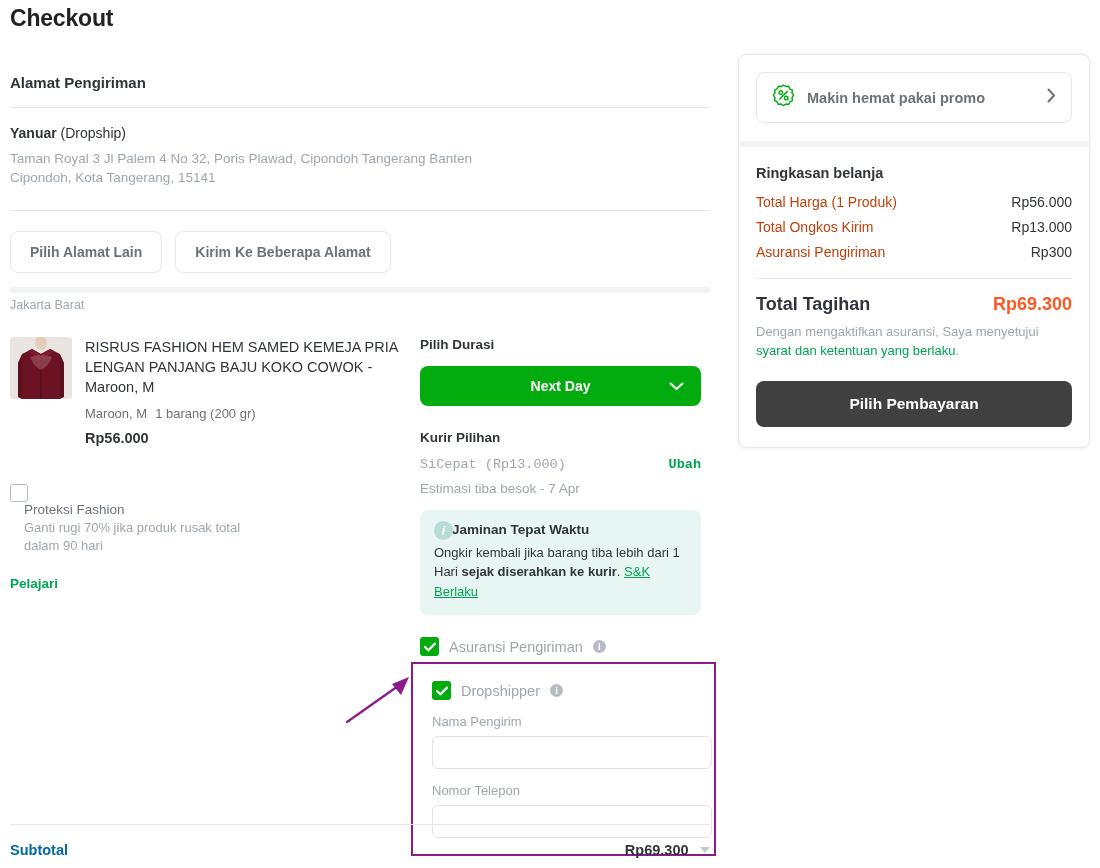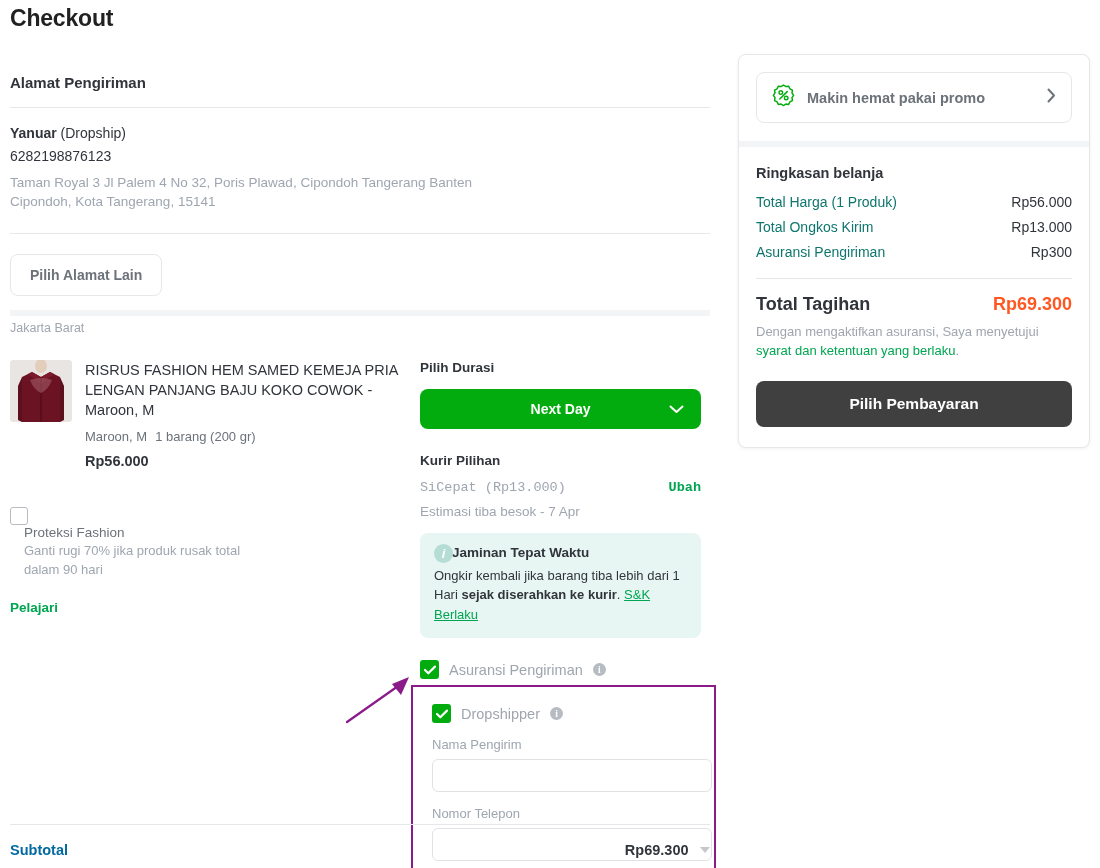--- a/index.html
+++ b/index.html
@@ -164,21 +164,21 @@
   .promo-btn {
     border: 1px solid #e5e7e9; border-radius: 8px; height: 51px;
     display: flex; align-items: center; padding: 0 15px; cursor: pointer;
   }
   .promo-label { font-size: 14.5px; font-weight: bold; color: #6c727a; margin-left: 12px; flex: 1; }
   .promo-sep { height: 6px; background: #f3f4f5; }
 
   .summary { padding: 18px 17px 20px 17px; }
   .sum-title { font-size: 14.5px; font-weight: bold; color: #31353b; }
   .sum-row { display: flex; justify-content: space-between; margin-top: 13px; }
-  .sum-lbl { font-size: 14px; color: #0f766e; }
+  .sum-lbl { font-size: 14px; color: #c2410c; }
   .sum-val { font-size: 14px; color: #31353b; }
   .sum-rule { height: 1px; background: #e5e7e9; margin-top: 18px; }
 
   .total-row { display: flex; justify-content: space-between; align-items: center; margin-top: 15px; }
   .total-lbl { font-size: 18px; font-weight: bold; color: #31353b; }
   .total-val { font-size: 18px; font-weight: bold; color: #ff5722; }
   .terms { font-size: 13px; color: #9fa6b0; line-height: 1.45; margin-top: 8px; }
   .terms a { color: #00a551; text-decoration: none; cursor: pointer; }
 
   .pay-btn {
@@ -197,29 +197,29 @@
     <div class="page-title">Checkout</div>
 
     <div class="section-head">Alamat Pengiriman</div>
     <div class="rule"></div>
 
     <div class="addr">
       <div class="addr-name">
         <b>Yanuar</b>
         <span>(Dropship)</span>
       </div>
-      <div class="addr-phone">6282198876123</div>
       <div class="addr-line">Taman Royal 3 Jl Palem 4 No 32, Poris Plawad, Cipondoh Tangerang Banten</div>
       <div class="addr-line" style="margin-top:0">Cipondoh, Kota Tangerang, 15141</div>
     </div>
 
     <div class="rule" style="margin-top:22px"></div>
 
     <div class="addr-btns">
       <button class="ghost-btn">Pilih Alamat Lain</button>
+      <button class="ghost-btn">Kirim Ke Beberapa Alamat</button>
     </div>
 
     <div class="rule-thick"></div>
 
     <div class="merchant-city">Jakarta Barat</div>
 
     <div class="order-row">
 
       <div class="prod-col">
         <div class="prod">

